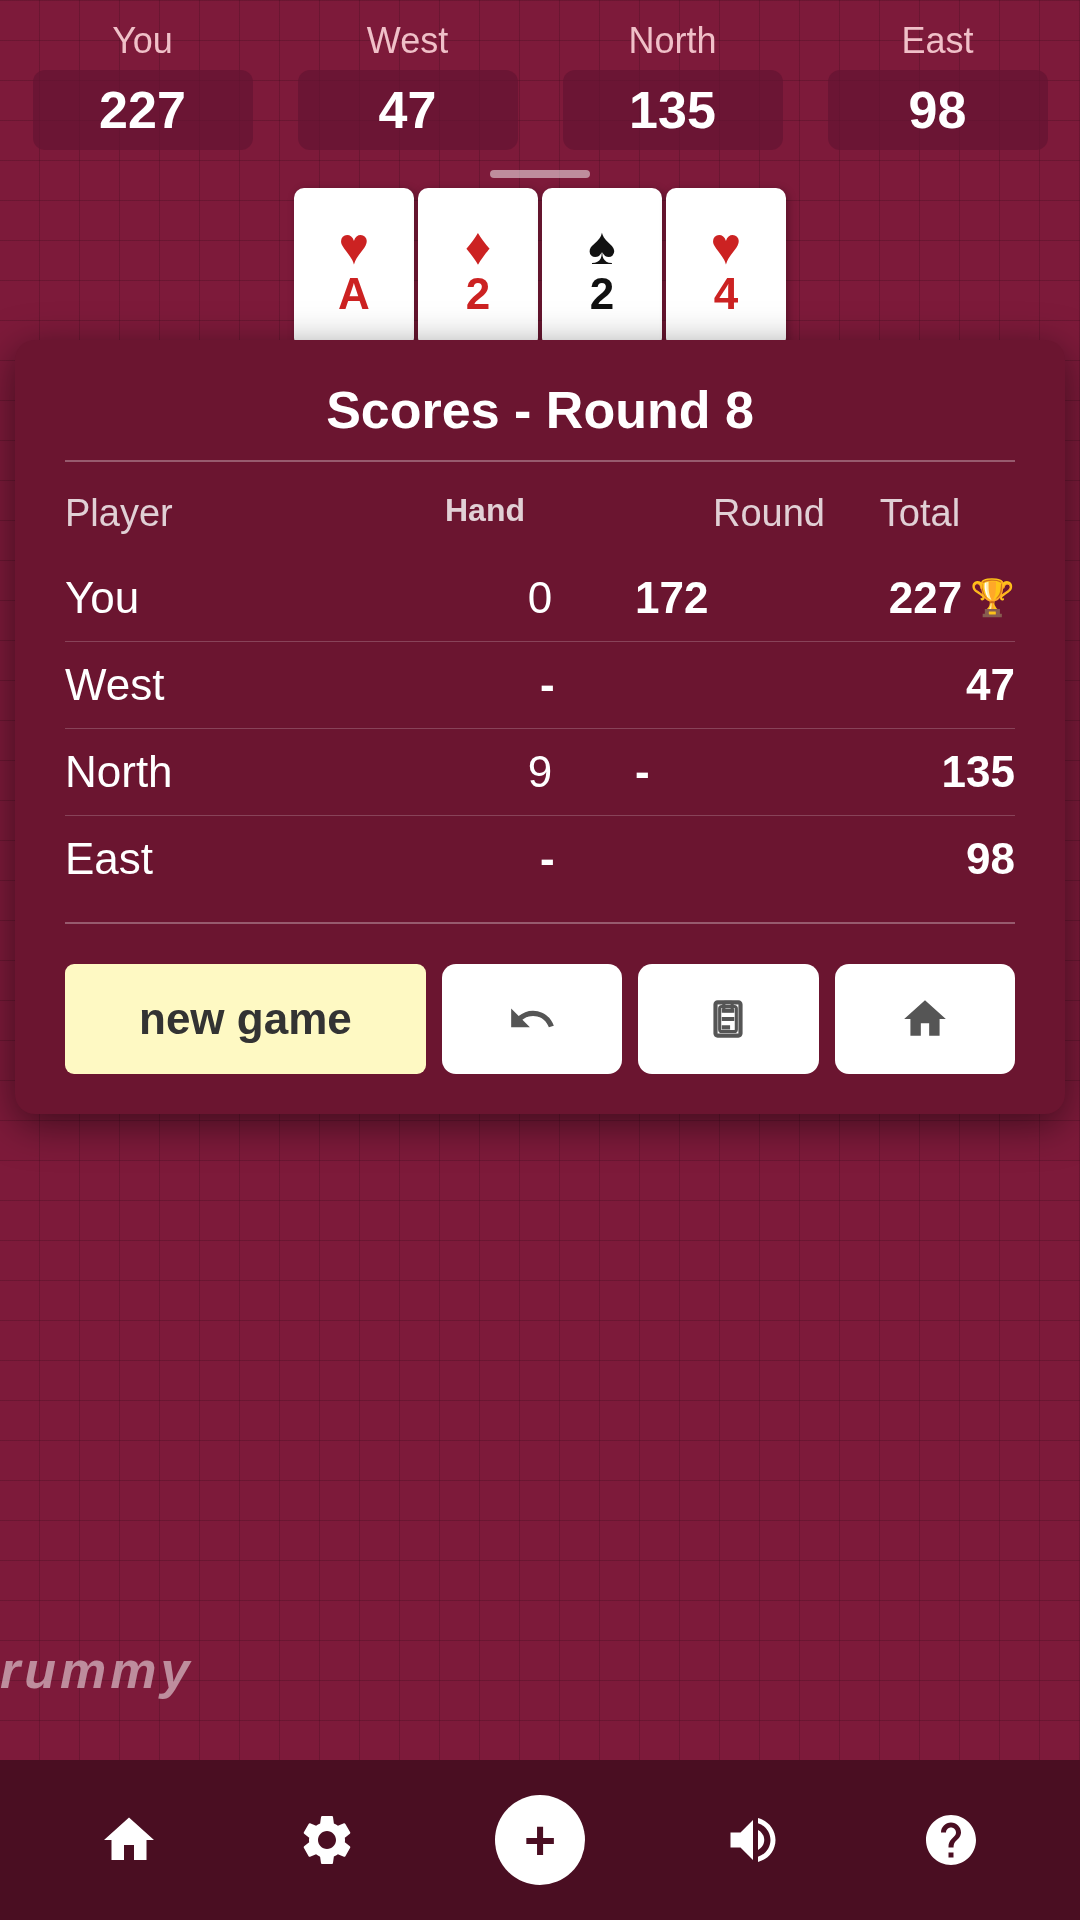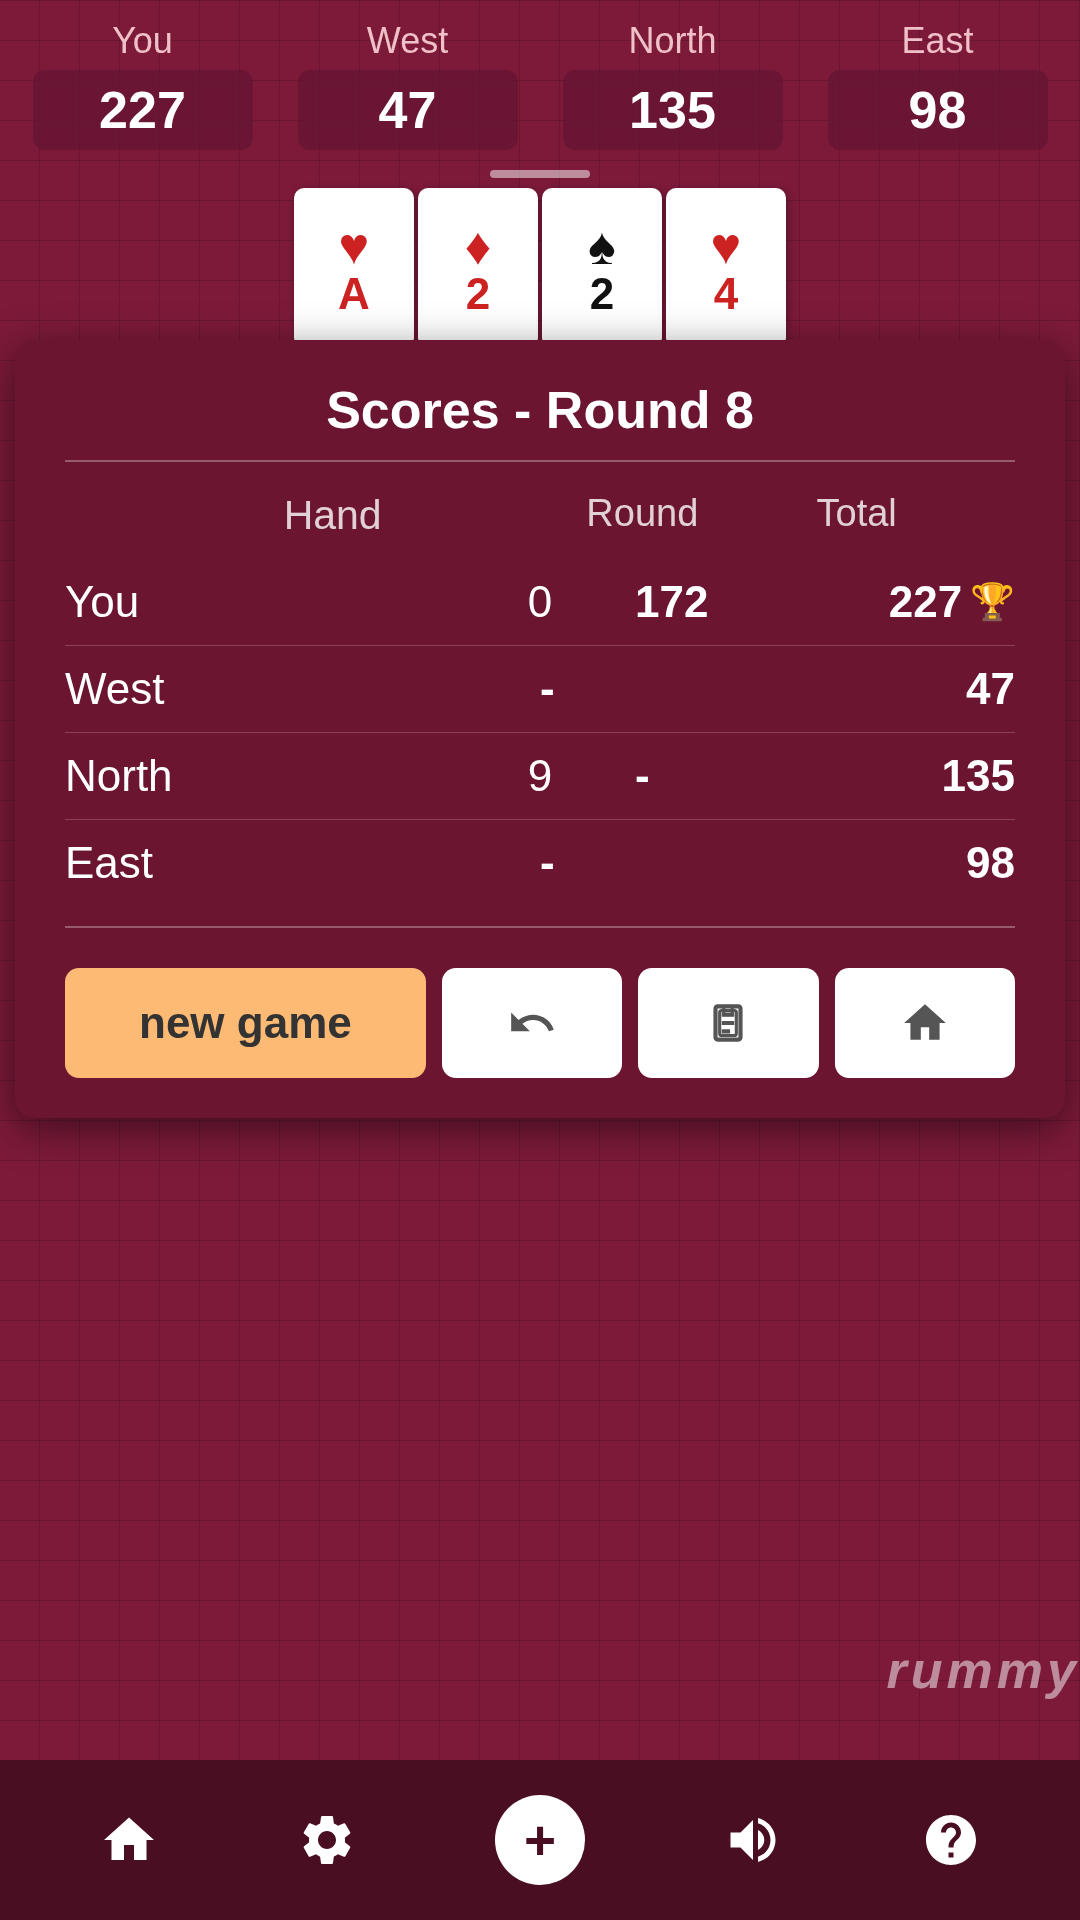--- a/index.html
+++ b/index.html
@@ -162,21 +162,21 @@
     }
 
     .score-table-header {
       display: flex;
       justify-content: space-between;
       padding: 10px 0;
       margin-bottom: 10px;
     }
 
     .col-player { flex: 2; color: rgba(255,255,255,0.8); font-size: 38px; }
-    .col-hand { flex: 1; color: rgba(255,255,255,0.8); font-size: 41px; text-align: right; }
+    .col-hand { flex: 1; color: rgba(255,255,255,0.8); font-size: 32px; text-align: left; font-weight: bold; }
     .col-round { flex: 1; color: rgba(255,255,255,0.8); font-size: 38px; text-align: right; }
     .col-total { flex: 1; color: rgba(255,255,255,0.8); font-size: 38px; text-align: center; }
 
     .score-row {
       display: flex;
       justify-content: space-between;
       align-items: center;
       padding: 18px 0;
       border-bottom: 1px solid rgba(255,255,255,0.2);
     }
@@ -196,23 +196,23 @@
 
     
     .action-buttons {
       display: flex;
       gap: 16px;
       margin-top: 40px;
     }
 
     .btn-new-game {
       flex: 2;
-      background: #fdba74;
+      background: #fef9c3;
       border: none;
-      border-radius: 14px;
+      border-radius: 9px;
       height: 110px;
       font-size: 44px;
       font-weight: bold;
       color: #333;
       cursor: pointer;
     }
 
     .btn-icon {
       flex: 1;
       background: white;
@@ -222,32 +222,31 @@
       font-size: 44px;
       color: #444;
       cursor: pointer;
       display: flex;
       align-items: center;
       justify-content: center;
     }
 
     
     .rummy-logo {
-      text-align: right;
+      text-align: left;
       color: rgba(255,255,255,0.5);
       font-size: 52px;
       font-style: italic;
       font-weight: bold;
       letter-spacing: 4px;
       margin-top: 30px;
       position: absolute;
       bottom: 220px;
       width: 100%;
       left: 0;
-      padding-left: 16px;
     }
 
     
     .bottom-nav {
       position: absolute;
       bottom: 0;
       left: 0;
       right: 0;
       height: 160px;
       background: #4a0e22;
@@ -368,20 +367,21 @@
   <div class="mini-card">9</div>
 </div>
 
 <div class="modal-overlay">
   <h2 class="modal-title">Scores - Round 8</h2>
   <div class="divider"></div>
 
   <div class="score-table">
 
     <div class="score-table-header">
+      <span class="col-player">Player</span>
       <span class="col-hand">Hand</span>
       <span class="col-round">Round</span>
       <span class="col-total">Total</span>
     </div>
 
     <div class="score-row">
       <span class="row-player">You</span>
       <span class="row-hand">0</span>
       <span class="row-round">172</span>
       <span class="row-total">227 <span class="trophy-icon">🏆</span></span>

